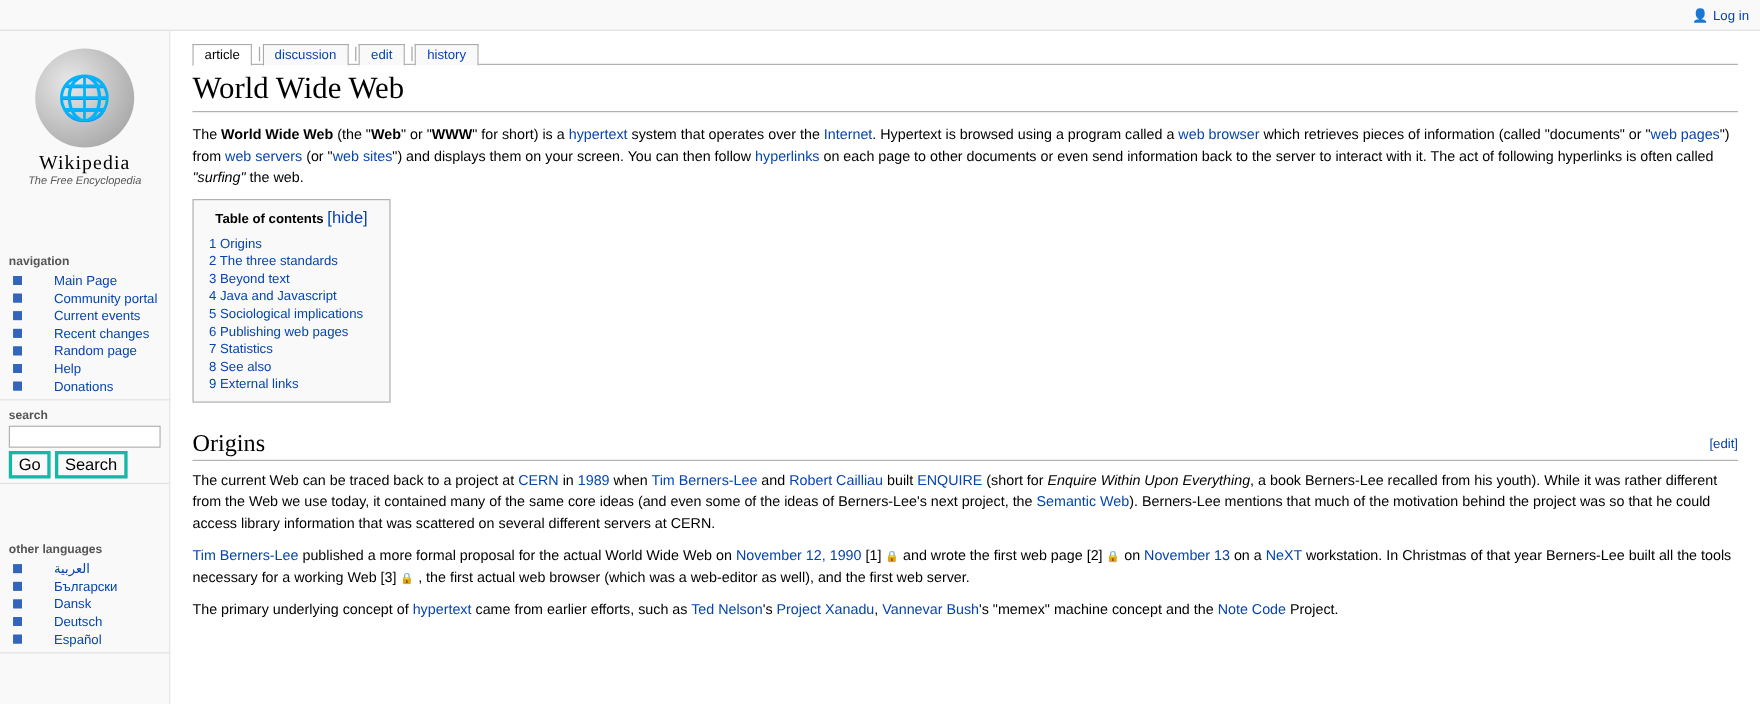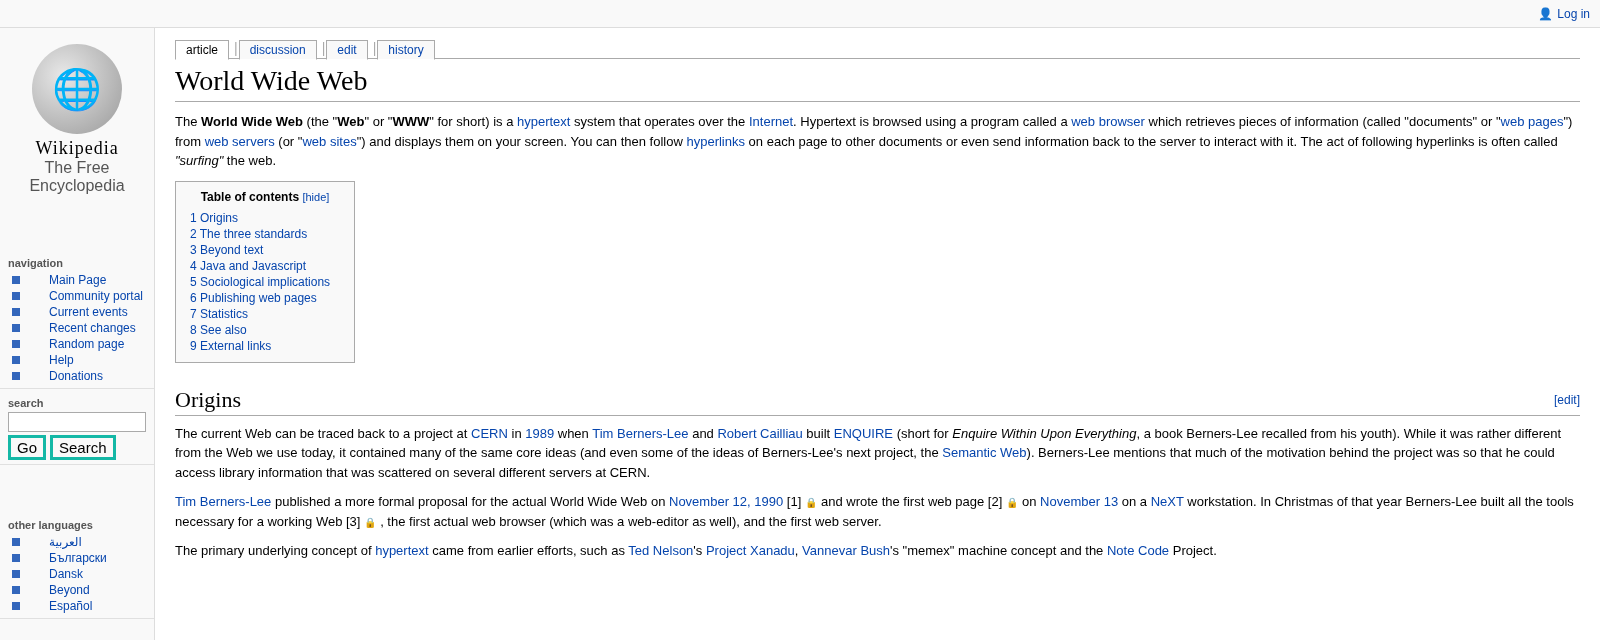--- a/index.html
+++ b/index.html
@@ -51,22 +51,23 @@
     }
     
     .logo-text {
       font-family: 'Linux Libertine', Georgia, serif;
       font-size: 18px;
       font-weight: normal;
       letter-spacing: 1px;
     }
     
     .logo-subtext {
-      font-size: 16px;
+      font-size: 10px;
       color: #555;
+      font-style: italic;
     }
     
     .sidebar-section {
       padding: 4px 0;
       border-bottom: 1px solid #e0e0e0;
       margin-bottom: 4px;
     }
     
     .sidebar-section-title {
       font-size: 11px;
@@ -219,21 +220,21 @@
     }
     
     .toc-title {
       font-weight: bold;
       text-align: center;
       margin-bottom: 6px;
     }
     
     .toc-hide {
       color: #0645ad;
-      font-size: 11px;
+      font-size: 15px;
       cursor: pointer;
       font-weight: normal;
     }
     
     .toc-item {
       padding: 1px 0;
       color: #0645ad;
       cursor: pointer;
     }
     
@@ -364,21 +365,21 @@
       <div class="sidebar-item">
         <div class="sidebar-item-bullet"></div>
         <a href="#">Български</a>
       </div>
       <div class="sidebar-item">
         <div class="sidebar-item-bullet"></div>
         <a href="#">Dansk</a>
       </div>
       <div class="sidebar-item">
         <div class="sidebar-item-bullet"></div>
-        <a href="#">Beyond</a>
+        <a href="#">Deutsch</a>
       </div>
       <div class="sidebar-item">
         <div class="sidebar-item-bullet"></div>
         <a href="#">Español</a>
       </div>
     </div>
 
   </div>
 
   <div id="content-area">

